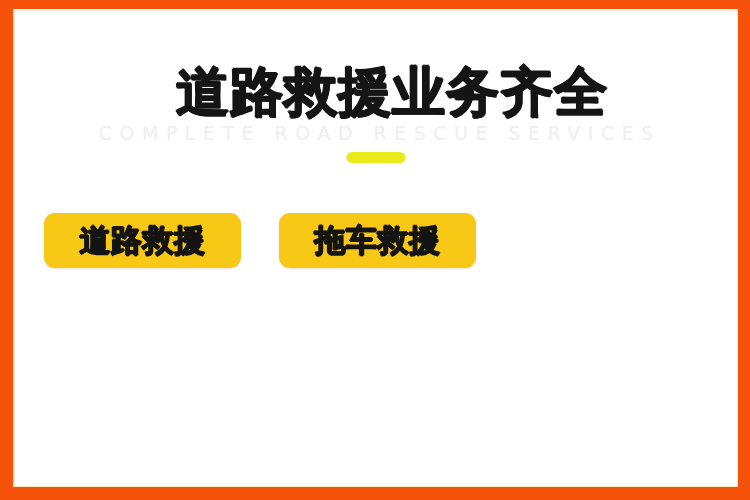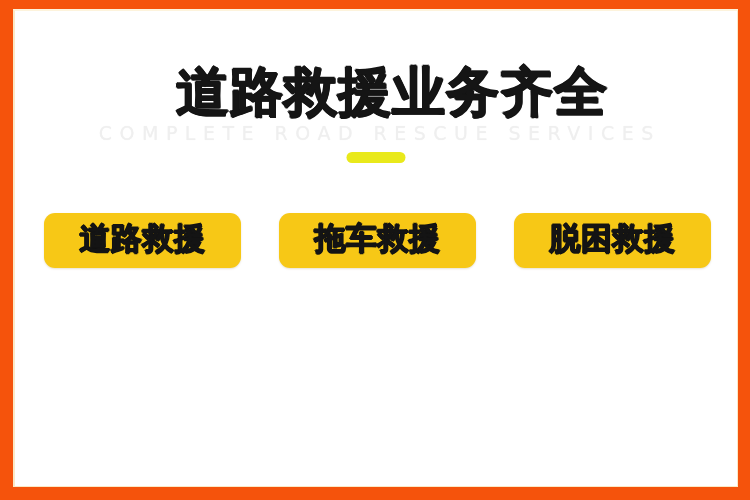--- a/index.html
+++ b/index.html
@@ -114,21 +114,21 @@
     justify-content: center;
     background: #F7C816;
     border-radius: 11px;
     box-sizing: border-box;
     box-shadow: 0 1px 2px rgba(120, 95, 0, 0.18);
     cursor: pointer;
     user-select: none;
   }
 
   .chip-label {
-    font-family: Liberation Mono, monospace;
+    font-family: Liberation Sans, sans-serif;
     font-size: 31px;
     line-height: 34px;
     font-weight: 900;
     color: #141414;
     letter-spacing: 0.5px;
     white-space: nowrap;
     text-shadow:
        1px 0 0 #141414,
       -1px 0 0 #141414,
        0 1px 0 #141414,
@@ -155,23 +155,20 @@
       <div class="chip">
         <span class="chip-label">道路救援</span>
       </div>
 
       <div class="chip">
         <span class="chip-label">拖车救援</span>
       </div>
 
 
 
-      <div class="chip">
-        <span class="chip-label">脱困救援</span>
-      </div>
 
 
 
 
 
     </div>
 
   </div>
 </div>
 

